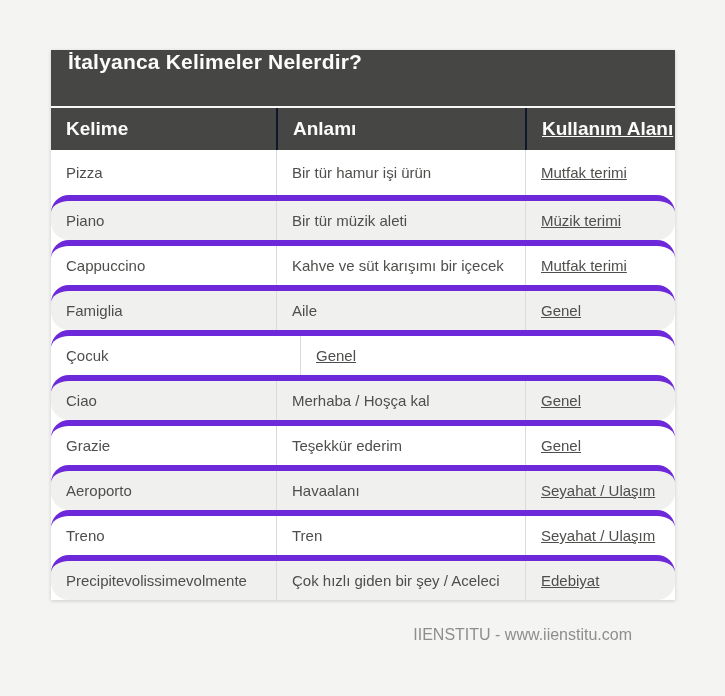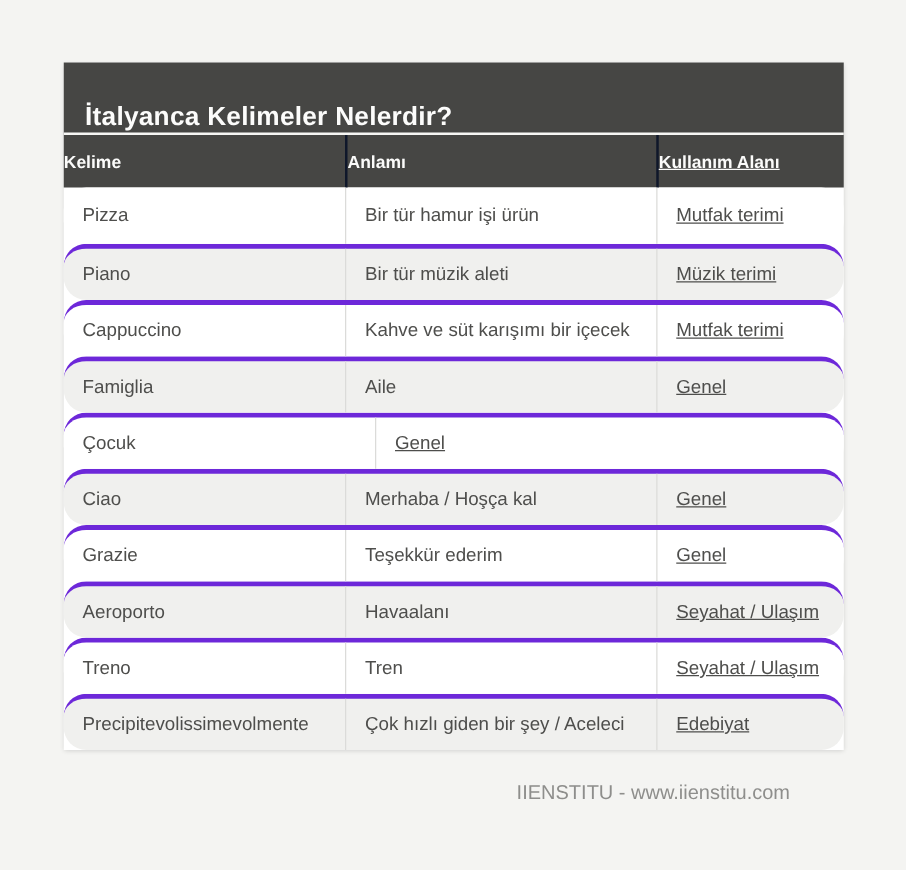--- a/index.html
+++ b/index.html
@@ -14,53 +14,54 @@
     position: absolute;
     left: 51px; top: 50px;
     width: 624px;
     background: #ffffff;
     box-shadow: 0 1px 4px rgba(0,0,0,0.16);
   }
   .title-bar {
     height: 58px;
     background: #464644;
     display: flex;
-    align-items: flex-end;
+    align-items: flex-start;
     padding-left: 17px;
     border-bottom: 2px solid #f7f7f5;
   }
   .title-bar h1 {
     color: #fcfcfb;
     font-size: 21px;
     font-weight: bold;
     letter-spacing: 0.2px;
   }
   .header-row {
     display: flex;
     height: 42px;
     background: #464644;
   }
   .header-row .cell {
     color: #fbfbfa;
     font-weight: bold;
-    font-size: 14px;
+    font-size: 19px;
     display: flex;
     align-items: center;
+    padding-left: 15px;
   }
   .header-row .cell + .cell { border-left: 2px solid #0f172a; }
   .col-1 { width: 225px; flex: 0 0 225px; }
   .col-2 { width: 249px; flex: 0 0 249px; }
   .col-3 { width: 150px; flex: 0 0 150px; text-decoration: underline; }
   .body-row {
     display: flex;
     height: 45px;
     background: #ffffff;
     border-radius: 18px;
   }
-  .body-row + .body-row { border-top: 4px solid #6d28d9; }
+  .body-row + .body-row { border-top: 6px solid #6d28d9; }
   .body-row:nth-child(even) { background: #f0f0ee; }
   .body-row .cell {
     display: flex;
     align-items: center;
     padding-left: 15px;
     font-size: 15px;
     color: #4e4e4c;
     white-space: nowrap;
     overflow: hidden;
   }

